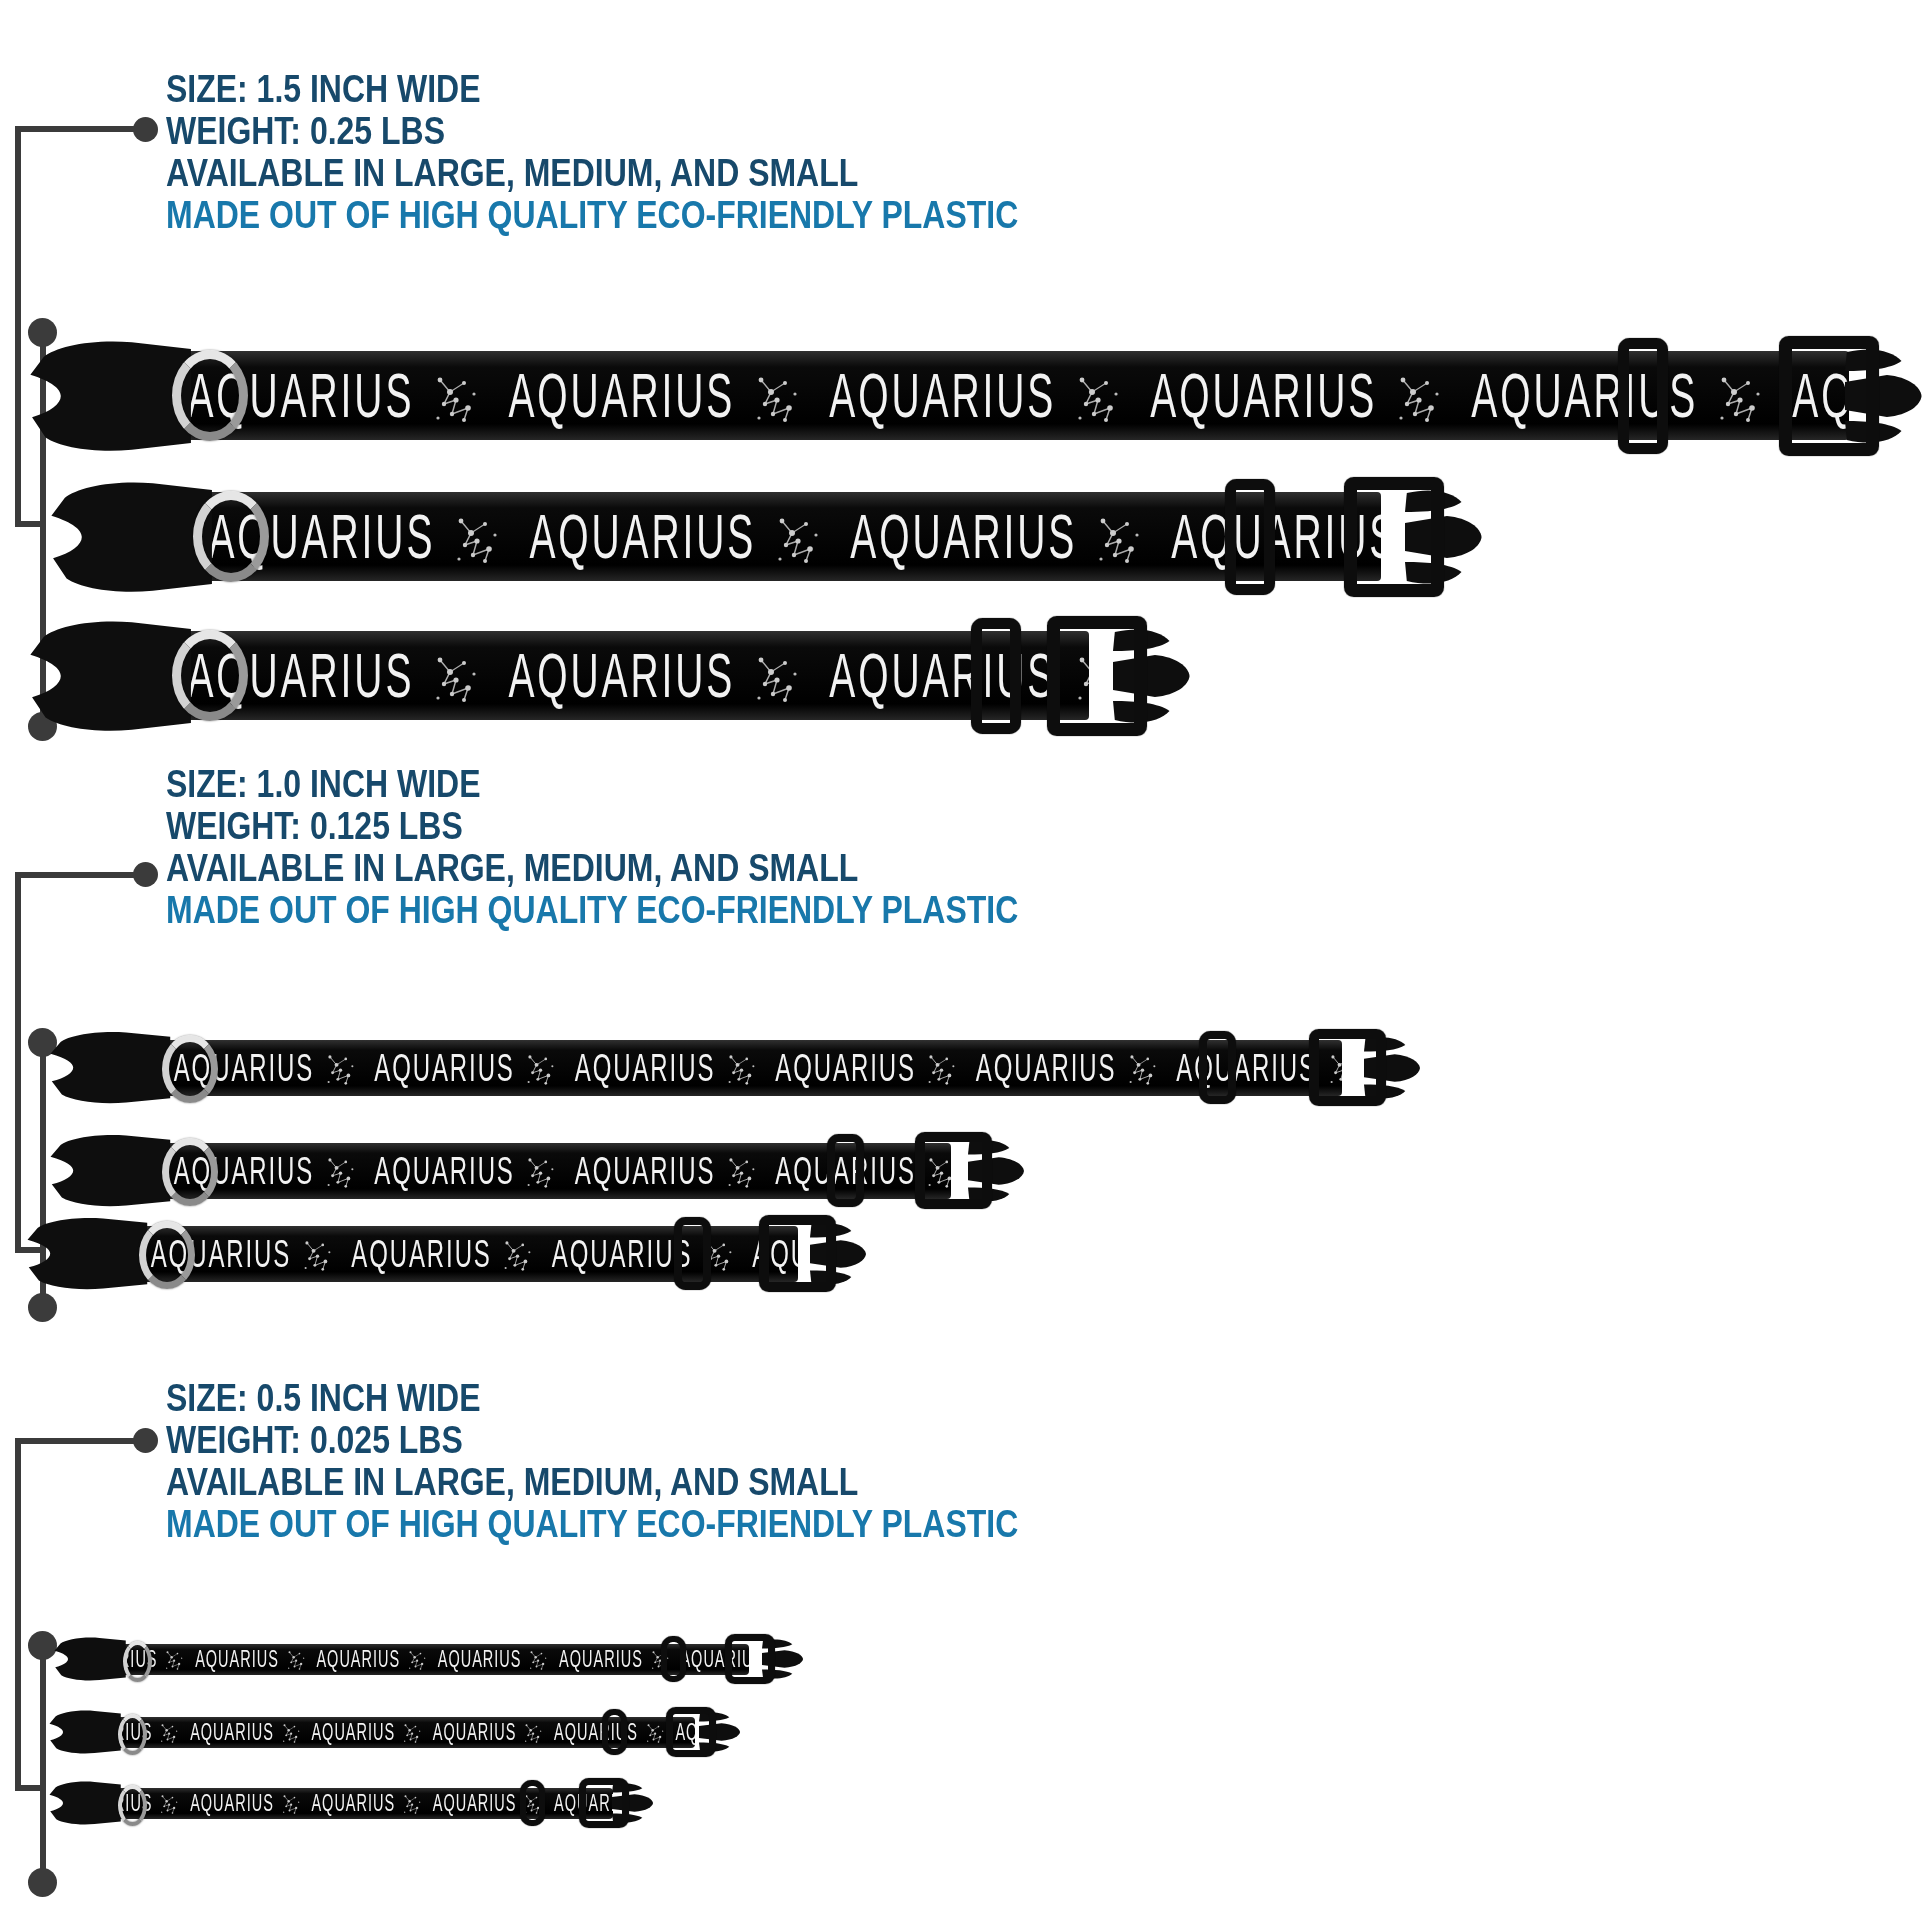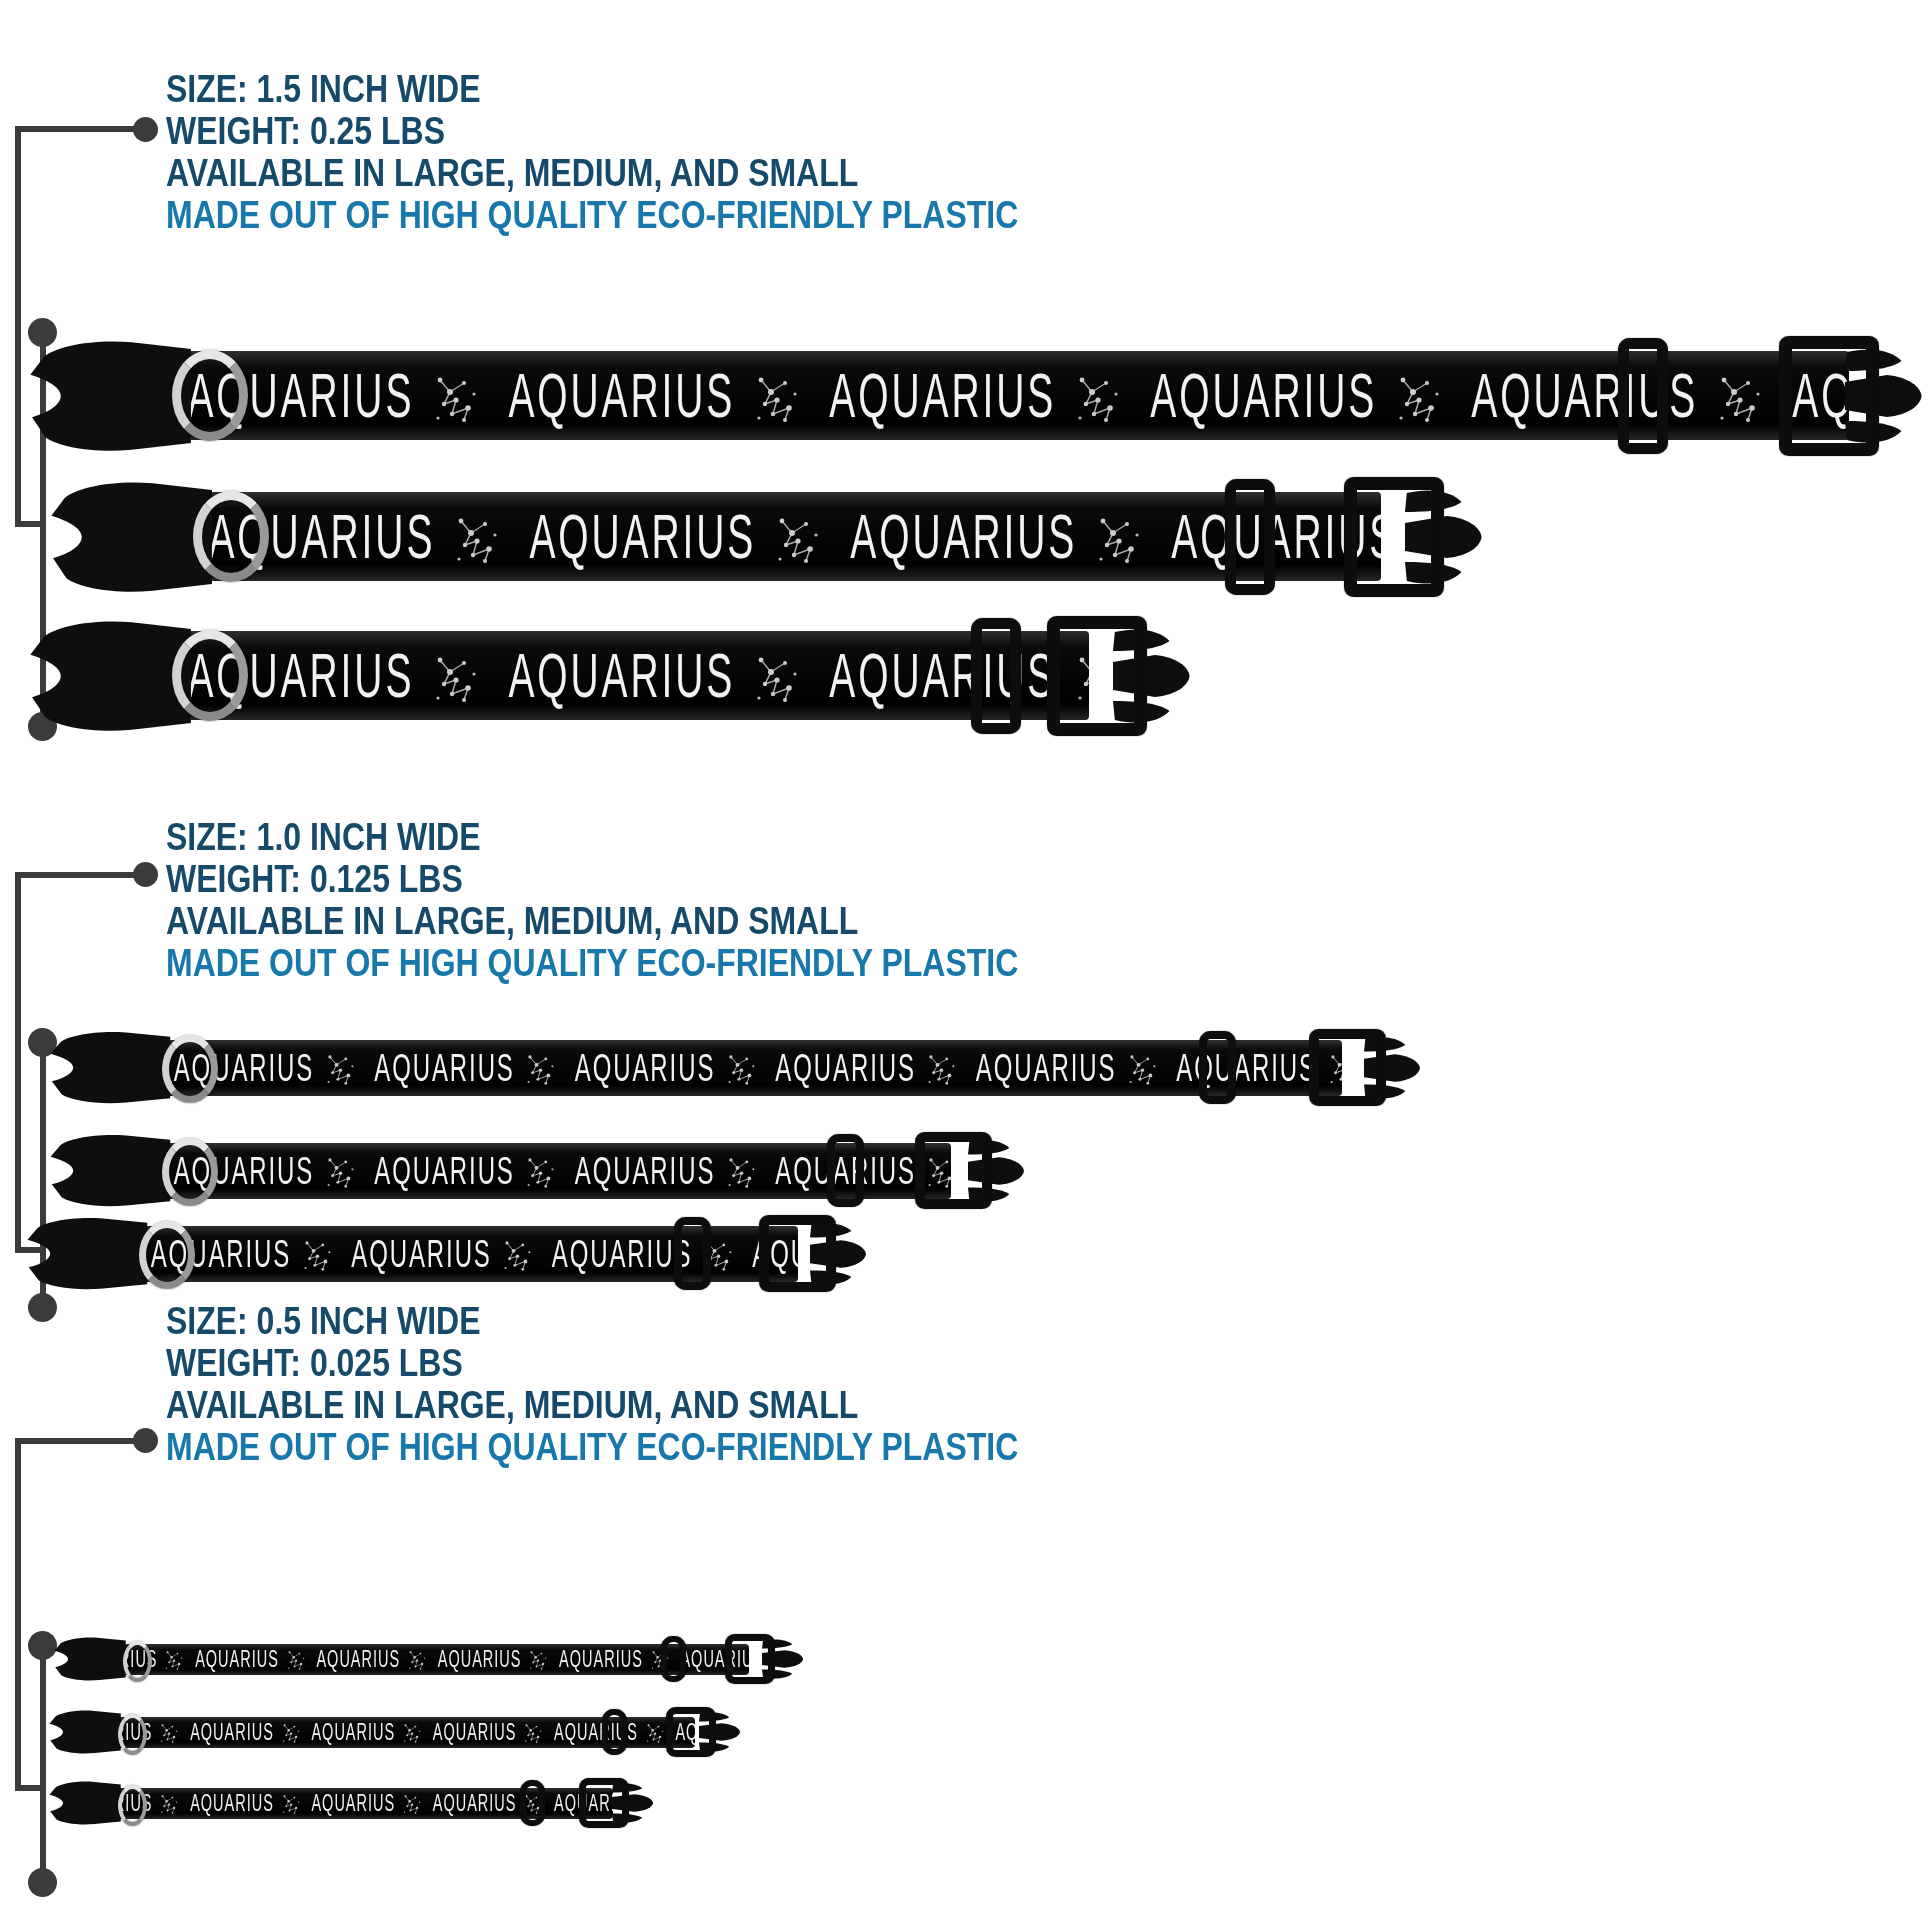--- a/index.html
+++ b/index.html
@@ -256,21 +256,21 @@
       <div class="dring"></div>
       <div class="slide" style="right:145px"></div>
       <div class="housing" style="right:19.3px"></div>
       <svg class="prongs" style="right:-29px" viewBox="0 0 90 100" preserveAspectRatio="none">
           <use href="#prongs-shape"></use>
         </svg>
     </div>
   </section>
 
   <section>
-    <div class="spec-block" style="top:816px">
+    <div class="spec-block" style="top:763px">
       <div class="spec-line">SIZE: 1.0 INCH WIDE</div>
       <div class="spec-line">WEIGHT: 0.125 LBS</div>
       <div class="spec-line">AVAILABLE IN LARGE, MEDIUM, AND SMALL</div>
       <div class="spec-line accent">MADE OUT OF HIGH QUALITY ECO-FRIENDLY PLASTIC</div>
     </div>
 
     <div class="cdot" style="left:133px;top:862px;width:25px;height:25px"></div>
     <div class="cline" style="left:15.4px;top:872px;width:126px;height:5.8px"></div>
     <div class="cline" style="left:15.4px;top:872px;width:5.8px;height:381px"></div>
     <div class="cline" style="left:15.4px;top:1247px;width:29px;height:5.8px"></div>
@@ -403,21 +403,21 @@
       <div class="dring"></div>
       <div class="slide" style="right:135px"></div>
       <div class="housing" style="right:9.7px"></div>
       <svg class="prongs" style="right:-24px" viewBox="0 0 90 100" preserveAspectRatio="none">
           <use href="#prongs-shape"></use>
         </svg>
     </div>
   </section>
 
   <section>
-    <div class="spec-block" style="top:1300px">
+    <div class="spec-block" style="top:1377px">
       <div class="spec-line">SIZE: 0.5 INCH WIDE</div>
       <div class="spec-line">WEIGHT: 0.025 LBS</div>
       <div class="spec-line">AVAILABLE IN LARGE, MEDIUM, AND SMALL</div>
       <div class="spec-line accent">MADE OUT OF HIGH QUALITY ECO-FRIENDLY PLASTIC</div>
     </div>
 
     <div class="cdot" style="left:133px;top:1428px;width:25px;height:25px"></div>
     <div class="cline" style="left:15.4px;top:1438px;width:126px;height:5.8px"></div>
     <div class="cline" style="left:15.4px;top:1438px;width:5.8px;height:353px"></div>
     <div class="cline" style="left:15.4px;top:1785px;width:29px;height:5.8px"></div>

